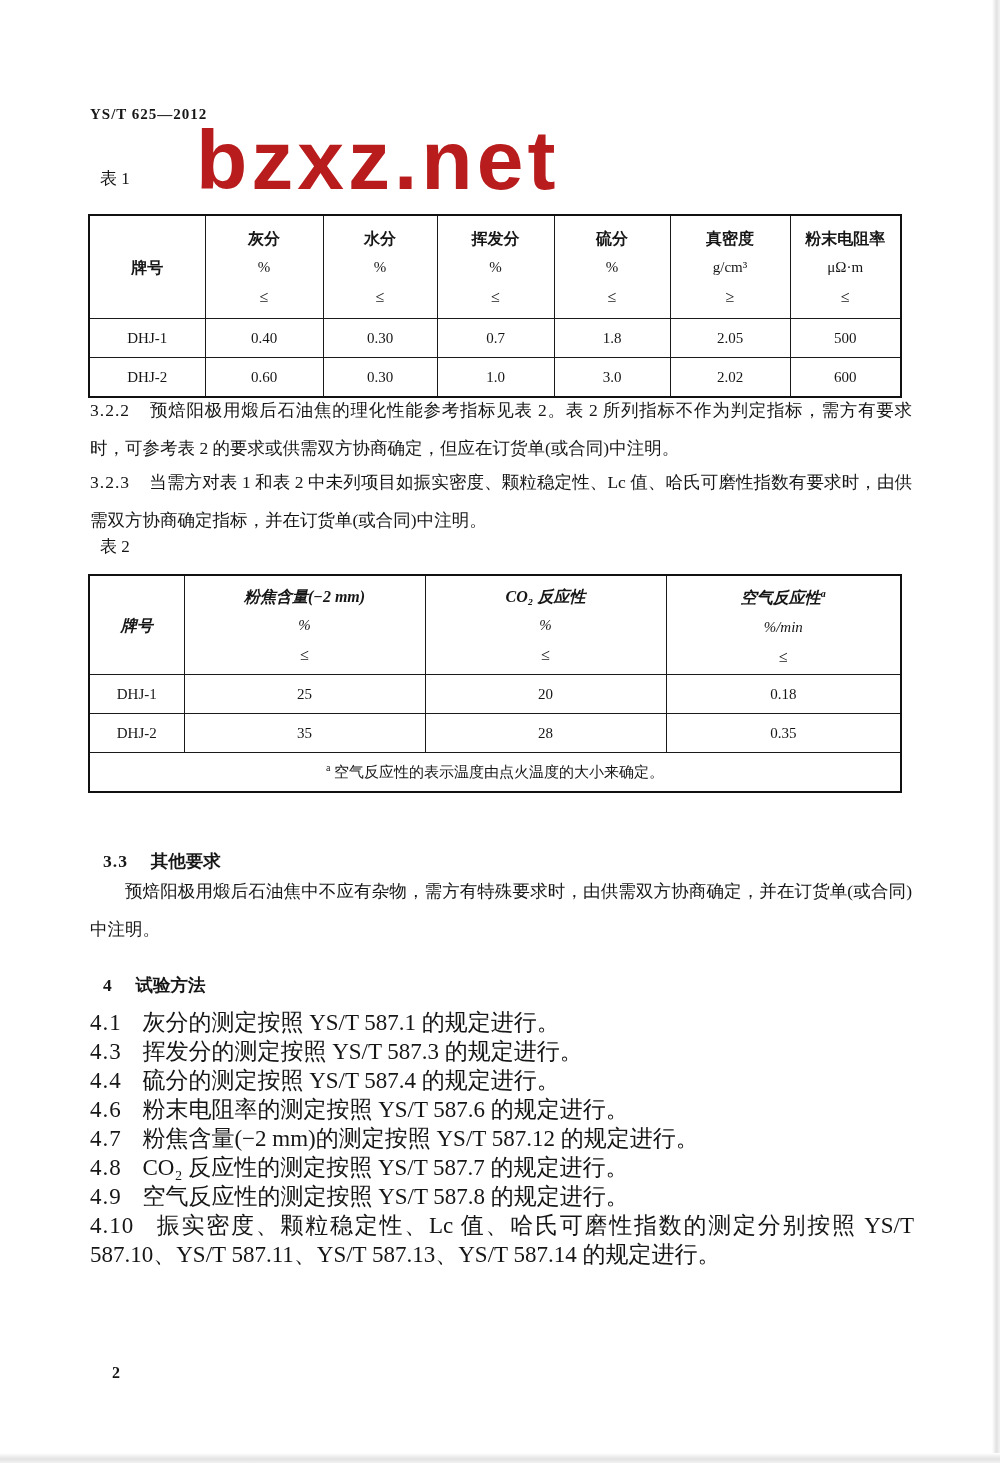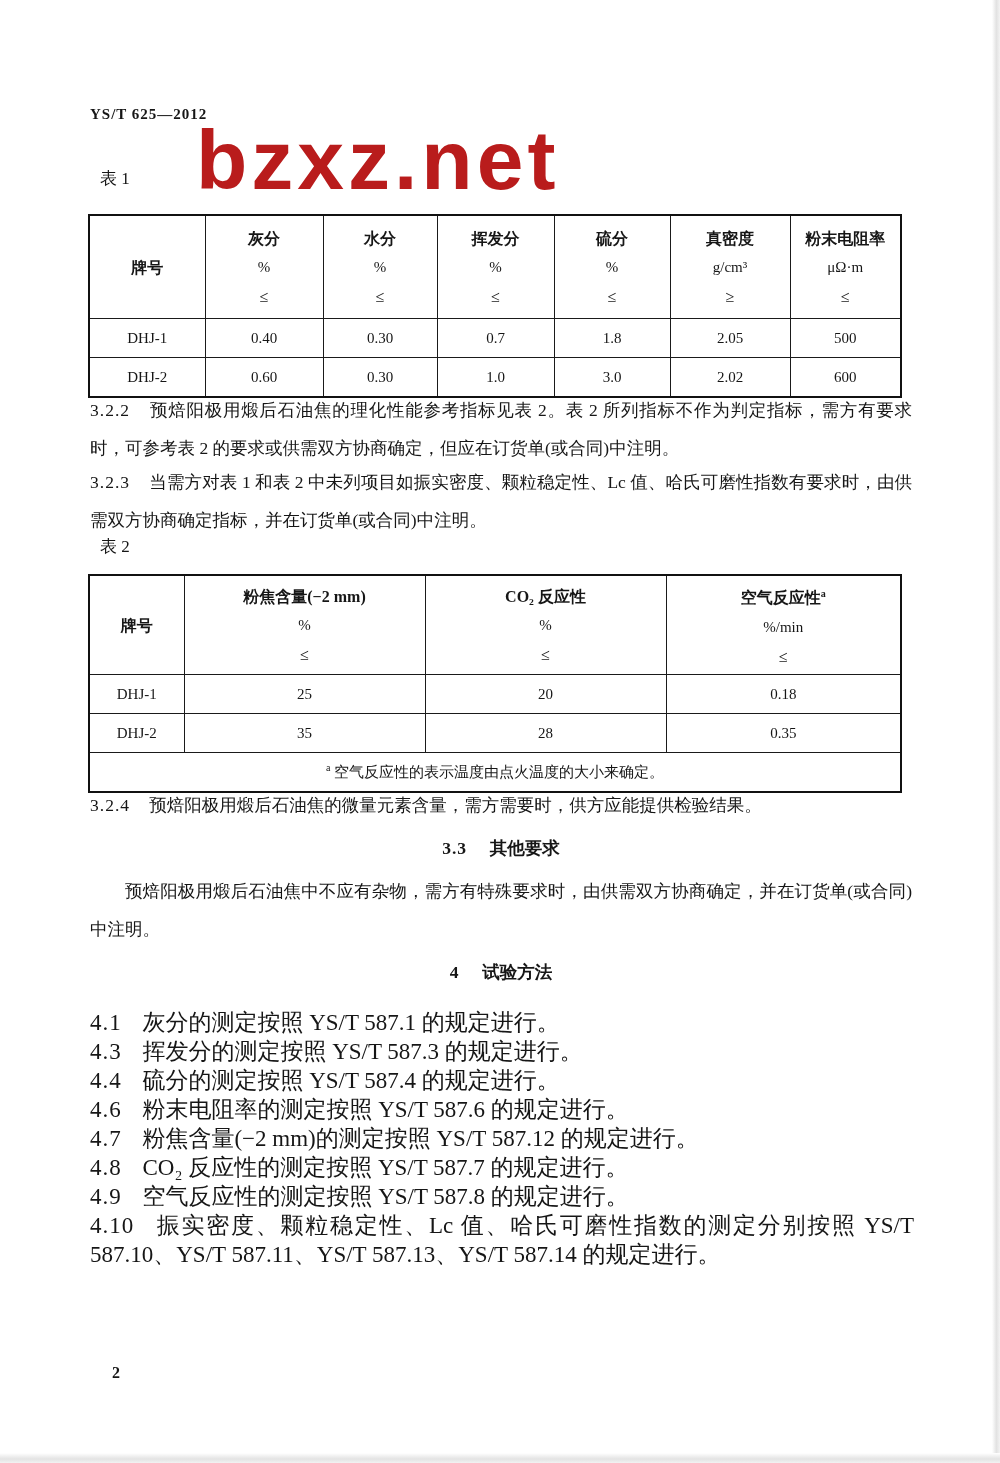--- a/index.html
+++ b/index.html
@@ -46,21 +46,21 @@
   .t2 { top:574px; }
   table.spec th, table.spec td {
     border:1.5px solid #1a1a1a;
     text-align:center; padding:2px;
   }
   table.spec { border:2.5px solid #111; }
   th .hwrap {
     display:flex; flex-direction:column; justify-content:center;
     min-height:98px; line-height:29px; font-weight:bold;
   }
-  .t2 th .hwrap { min-height:94px; }
+  .t2 th .hwrap { min-height:94px;font-style:italic; }
   .hname { font-size:16px; }
   .hunit { font-size:15px; font-weight:normal; }
   .hsym  { font-size:16px; font-weight:normal; }
   sup.fnmark { font-size:10px; vertical-align:super; }
   table.spec td { height:34px; font-size:15px; }
   .t2 td { height:33px; }
   td.footnote-cell {
     text-align:left; padding-left:38px; font-size:14.5px; height:32px;font-family:Liberation Serif, serif;
   }
 
@@ -69,21 +69,21 @@
     font-size:17.5px; line-height:37.5px; text-align:justify; z-index:2;
     margin:0;
   }
   .p322 { top:392px; }
   .p323 { top:464px; }
   .p324 { top:787px; }
   .p33body { top:873px; text-indent:2em; }
   .secnum { margin-right:1.1em; letter-spacing:1px; }
   .heading {
     position:absolute; left:90px; width:822px;
-    font-size:17.5px; font-weight:bold; z-index:2; margin:0;text-align:center;
+    font-size:17.5px; font-weight:bold; z-index:2; margin:13px;
   }
   .h33 { top:836px; }
   .h4  { top:960px; }
   .heading .secnum { margin-right:1.3em; }
 
   .sec4 {
     position:absolute; left:90px; top:1008px; width:824px; z-index:2;
   }
   .sec4 p {
     margin:0; font-size:23px; line-height:29px; text-align:justify;
@@ -242,21 +242,20 @@
         <td>35</td>
         <td>28</td>
         <td>0.35</td>
       </tr>
       <tr>
         <td class="footnote-cell" colspan="4"><sup class="fnmark">a</sup> <span>空气反应性的表示温度由点火温度的大小来确定。</span></td>
       </tr>
     </tbody>
   </table>
 
-  <p class="para p324"><span class="secnum">3.2.4</span><span>预焙阳极用煅后石油焦的微量元素含量，需方需要时，供方应能提供检验结果。</span></p>
 
   <p class="heading h33"><span class="secnum">3.3</span><span>其他要求</span></p>
   <p class="para p33body">预焙阳极用煅后石油焦中不应有杂物，需方有特殊要求时，由供需双方协商确定，并在订货单(或合同)中注明。</p>
 
   <p class="heading h4"><span class="secnum">4</span><span>试验方法</span></p>
 
   <div class="sec4">
     <p><span class="secnum">4.1</span><span>灰分的测定按照 YS/T 587.1 的规定进行。</span></p>
     <p><span class="secnum">4.3</span><span>挥发分的测定按照 YS/T 587.3 的规定进行。</span></p>
     <p><span class="secnum">4.4</span><span>硫分的测定按照 YS/T 587.4 的规定进行。</span></p>

